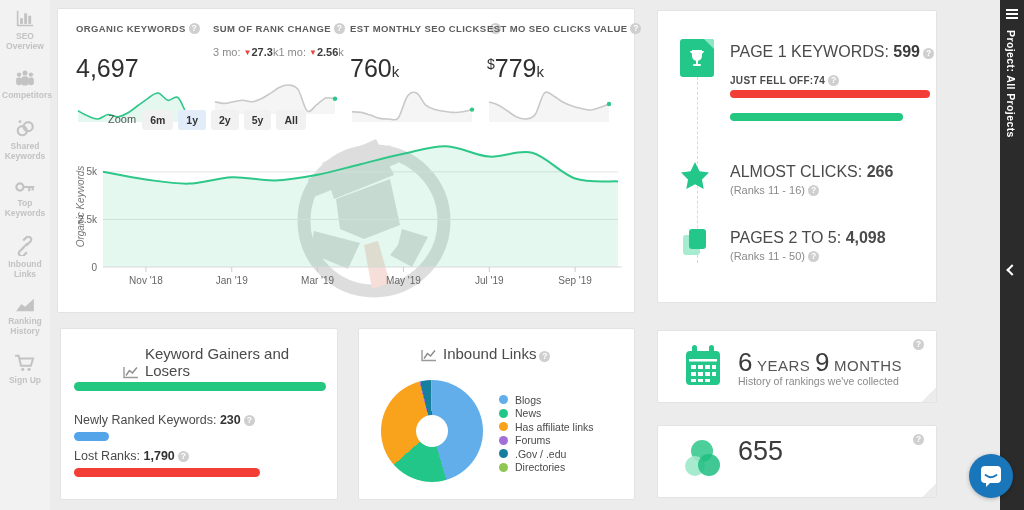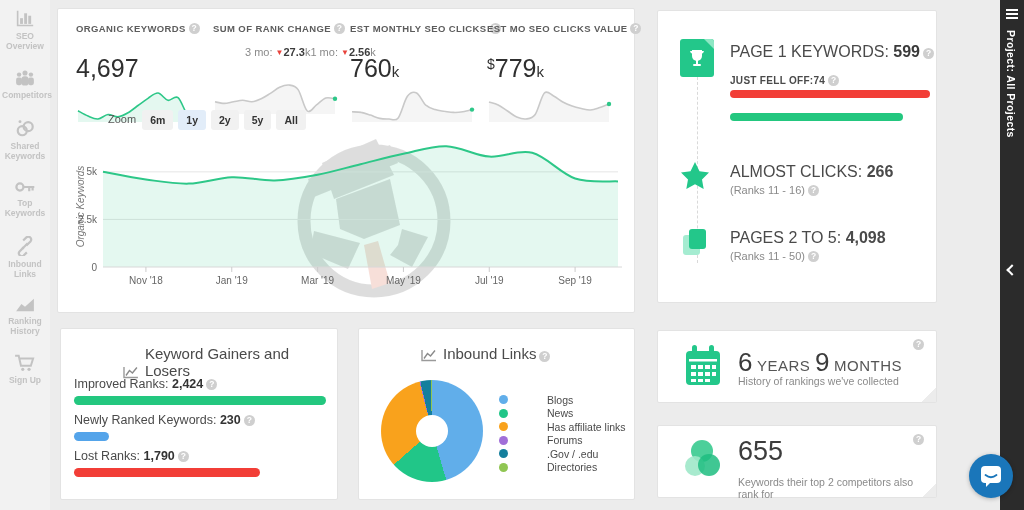--- a/index.html
+++ b/index.html
@@ -25,21 +25,21 @@
     background:linear-gradient(135deg, transparent 50%, #ececec 50%);
   }
 
   
   .stats-row { position:absolute; left:18px; top:14px; width:548px; display:flex; }
   .stat-tile { width:137px; }
   .stat-label { font-size:9.5px; font-weight:bold; color:#5c5c5c; letter-spacing:.4px; white-space:nowrap; }
   .stat-value { font-size:25px; color:#2f2f2f; margin-top:20px; height:30px; }
   .stat-value .unit { font-size:15px; }
   .stat-value .cur { font-size:14px; vertical-align:8px; }
-  .stat-sub { font-size:11px; color:#8a8a8a; margin-top:12px; height:24px; white-space:nowrap;margin-left:32px; }
+  .stat-sub { font-size:11px; color:#8a8a8a; margin-top:12px; height:24px; white-space:nowrap; }
   .stat-sub b { color:#3c3c3c; }
   .down-arrow { color:#e8433c; font-size:8px; vertical-align:1px; }
   .spark { display:block; margin-top:2px; }
 
   
   .q { display:inline-block; width:11px; height:11px; border-radius:50%; background:#cfcfcf;
        color:#fff; font-size:8.5px; font-weight:bold; text-align:center; line-height:11px;
        vertical-align:1px; margin-left:3px; cursor:pointer; }
 
   
@@ -79,21 +79,21 @@
   .g-row-label { font-size:12.5px; color:#4a4a4a; }
   .g-row-label b { color:#333; }
   .g-row { position:absolute; left:13px; width:252px; }
   .g-bar { height:9px; border-radius:4.5px; margin-top:5px; }
 
   
   #donut { position:absolute; left:22px; top:51px; width:102px; height:102px; border-radius:50%; }
   #donut:after { content:""; position:absolute; left:35px; top:35px; width:32px; height:32px;
                  background:#fff; border-radius:50%; }
   .legend { position:absolute; left:140px; top:64px; }
-  .legend-item { display:flex; align-items:center; height:13.5px;gap:32px; }
+  .legend-item { display:flex; align-items:center; height:13.5px; }
   .legend-dot { width:9px; height:9px; border-radius:50%; margin-right:7px; flex:none; }
   .legend-text { font-size:10.5px; color:#4a4a4a; white-space:nowrap; }
 
   
   .big-inline { position:absolute; left:80px; top:16px; font-size:15px; color:#555; letter-spacing:.5px; }
   .big-inline .num { font-size:26px; color:#3c3c3c; letter-spacing:0; }
   .small-sub { position:absolute; left:80px; font-size:10.5px; color:#8a8a8a; }
   .q-corner { position:absolute; right:12px; top:8px; }
   .big-655 { position:absolute; left:80px; top:10px; font-size:27px; color:#3c3c3c; }
 
@@ -305,21 +305,20 @@
 
 <div class="card" id="card-gainers">
   <div class="card-head">
     <svg width="16" height="13" viewBox="0 0 16 13">
         <path d="M1 1 V11.5 H15" stroke="#9a9a9a" stroke-width="1.4" fill="none"></path>
         <path d="M3 9.5 L6.5 4.5 L9.5 7 L14 1.5" stroke="#8a8a8a" stroke-width="1.4" fill="none"></path>
       </svg>
     <span>Keyword Gainers and Losers</span>
   </div>
   <div class="g-row" style="top:48px">
-    <div class="g-row-label"><span>Improved Ranks:</span> <b>2,424</b><span class="q">?</span></div>
     <div class="g-bar" id="gbar-0" style="width: 100%; background: rgb(35, 199, 127);"></div>
   </div>
   <div class="g-row" style="top:84px">
     <div class="g-row-label"><span>Newly Ranked Keywords:</span> <b>230</b><span class="q">?</span></div>
     <div class="g-bar" id="gbar-1" style="width: 14%; background: rgb(84, 164, 234);"></div>
   </div>
   <div class="g-row" style="top:120px">
     <div class="g-row-label"><span>Lost Ranks:</span> <b>1,790</b><span class="q">?</span></div>
     <div class="g-bar" id="gbar-2" style="width: 73.8449%; background: rgb(242, 62, 55);"></div>
   </div>
@@ -392,21 +391,20 @@
 </div>
 
 <div class="card" id="card-competitors">
   <span class="q q-corner">?</span>
   <svg style="position:absolute;left:26px;top:12px" width="42" height="44" viewBox="0 0 42 44">
     <circle cx="18" cy="13" r="11" fill="#2dc788" opacity=".85"></circle>
     <circle cx="11" cy="28" r="10" fill="#9fe8c9" opacity=".9"></circle>
     <circle cx="25" cy="27" r="11" fill="#1fbd80" opacity=".85"></circle>
   </svg>
   <div class="big-655">655</div>
-  <div class="small-sub" style="top:50px">Keywords their top 2 competitors also rank for</div>
 </div>
 
 <div class="rail">
   <div class="rail-burger"></div>
   <div class="rail-text">Project: All Projects</div>
   <div class="rail-chevron"></div>
 </div>
 
 <div class="chat-fab">
   <svg width="24" height="24" viewBox="0 0 24 24">

